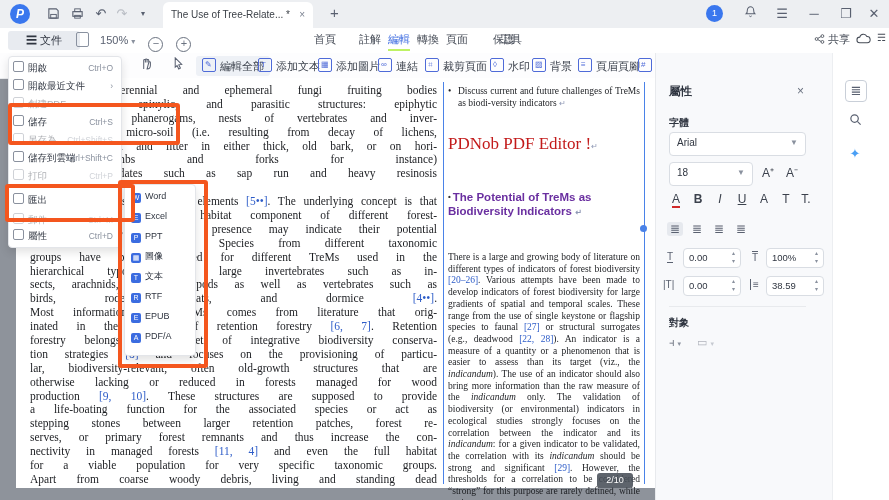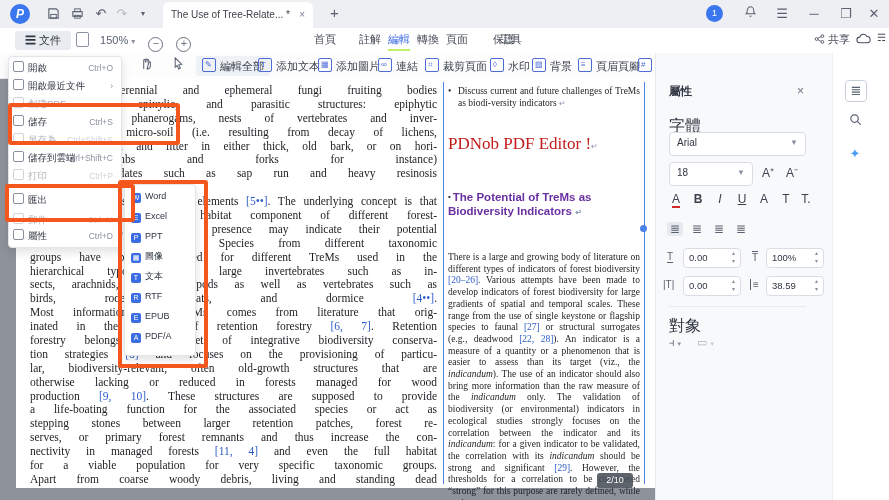--- a/index.html
+++ b/index.html
@@ -18,22 +18,22 @@
   .tab{left:163px;top:2px;width:150px;height:26px;background:#fff;border-radius:6px 6px 0 0;
        font-size:10px;line-height:26px;padding:0 8px;box-sizing:border-box;white-space:nowrap;}
   .tab .x{float:right;color:#7a8190;}
   .plus{left:330px;top:4px;font-size:15px;color:#596070;}
   .badge1{left:706px;top:5px;width:17px;height:17px;border-radius:50%;background:#3a77ee;color:#fff;
           font-size:9px;text-align:center;line-height:17px;}
   .win-ic{top:4px;font-size:13px;color:#596070;width:20px;text-align:center;line-height:20px;}
 
   
   .menubar{left:0;top:28px;width:889px;height:25px;background:#fff;border-bottom:1px solid #eceef1;}
-  .filebtn{left:8px;top:31px;width:56px;height:19px;background:#e8ebf0;border-radius:3px;
-           font-size:11px;line-height:19px;text-align:center;color:#2f3540;margin-left:7px;}
+  .filebtn{left:8px;top:31px;width:72px;height:19px;background:#e8ebf0;border-radius:3px;
+           font-size:11px;line-height:19px;text-align:center;color:#2f3540;}
   .zoomgrp{left:76px;top:31px;height:19px;font-size:11px;line-height:19px;color:#596070;}
   .zoomgrp .pg{display:inline-block;width:11px;height:13px;border:1px solid #8a92a0;border-radius:2px;vertical-align:-3px;}
   .circ{display:inline-block;width:13px;height:13px;border:1.2px solid #6a7280;border-radius:50%;
         text-align:center;line-height:11px;font-size:11px;vertical-align:-3px;margin-left:10px;color:#6a7280;}
   .ribbon-tab{top:32px;font-size:11px;color:#454b56;}
   .ribbon-tab.active{color:#3e6ce0;border-bottom:2px solid #bef264;padding-bottom:2px;}
   .share{left:814px;top:32px;font-size:11px;color:#454b56;}
 
   
   .toolbar{left:0;top:53px;width:889px;height:25px;background:#fdfdfe;border-bottom:1px solid #e8eaed;}
@@ -78,21 +78,21 @@
   .smenu{left:124px;top:184px;width:70px;height:170px;background:#fff;border:1px solid #e3e5e9;
          border-radius:4px;box-shadow:0 4px 10px rgba(0,0,0,.12);}
   .sitem{left:131px;width:60px;height:15px;font-size:9px;line-height:15px;color:#2f3540;white-space:nowrap;}
   .sitem .si{display:inline-block;width:10px;height:10px;border-radius:2px;background:#3b6ce0;color:#fff;
              font-size:7px;text-align:center;line-height:10px;vertical-align:-1px;margin-right:4px;}
 
   
   .sidebar{left:655px;top:53px;width:177px;height:447px;background:#f8f9fb;border-left:1px solid #e8eaed;}
   .sb-title{left:669px;top:84px;font-size:11.5px;font-weight:bold;color:#2f3540;}
   .sb-x{left:797px;top:84px;font-size:12px;color:#6a7280;}
-  .sb-label{left:669px;top:116px;font-size:16px;font-weight:normal;color:#2f3540;}
+  .sb-label{left:669px;top:116px;font-size:10px;font-weight:bold;color:#2f3540;}
   .sel-box{background:#fff;border:1px solid #d9dde3;border-radius:4px;font-size:10px;color:#2f3540;
            line-height:20px;padding:0 7px;box-sizing:border-box;height:24px;}
   .sel-box .car{float:right;color:#8a919e;font-size:8px;}
   .fmt{top:192px;font-size:12px;color:#3c424d;width:18px;text-align:center;}
   .aund{border-bottom:2px solid #d02a2a;}
   .alignic{top:222px;width:16px;height:14px;font-size:12px;line-height:14px;color:#5a6170;text-align:center;}
   .alignic.on{background:#e6e9ee;border-radius:3px;}
   .spin{background:#fff;border:1px solid #d9dde3;border-radius:4px;height:20px;font-size:9.5px;
         line-height:18px;padding:0 5px;box-sizing:border-box;color:#2f3540;}
   .spin .ud{float:right;color:#8a919e;font-size:6px;line-height:8px;text-align:center;}

